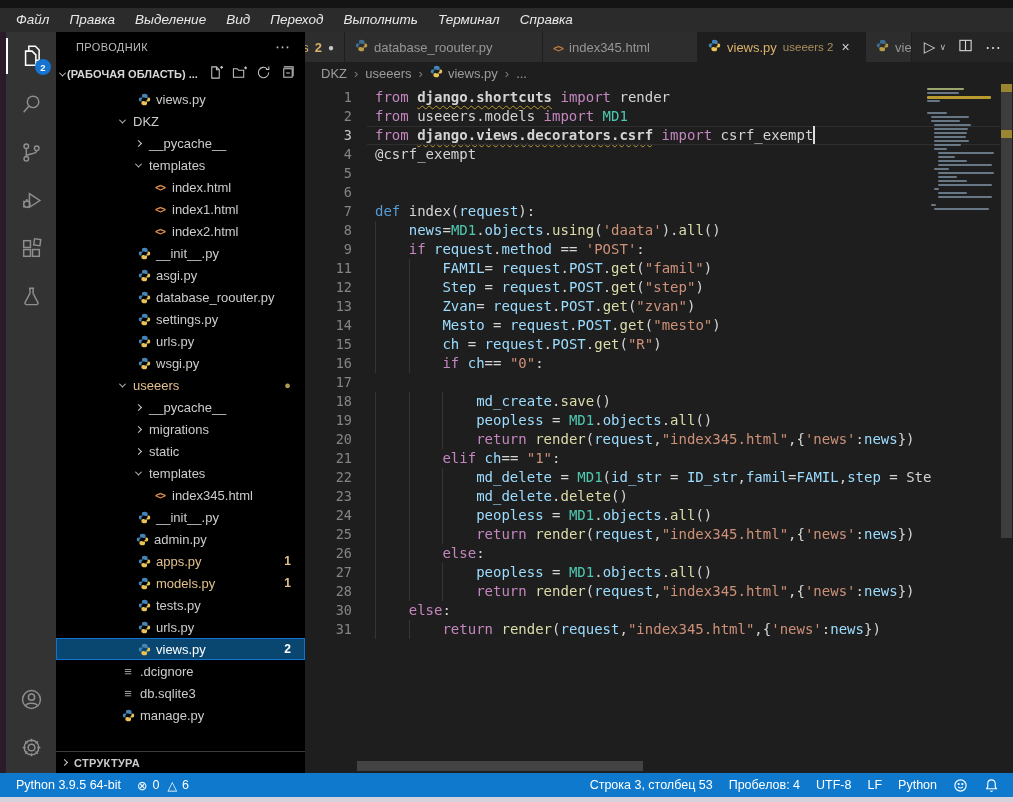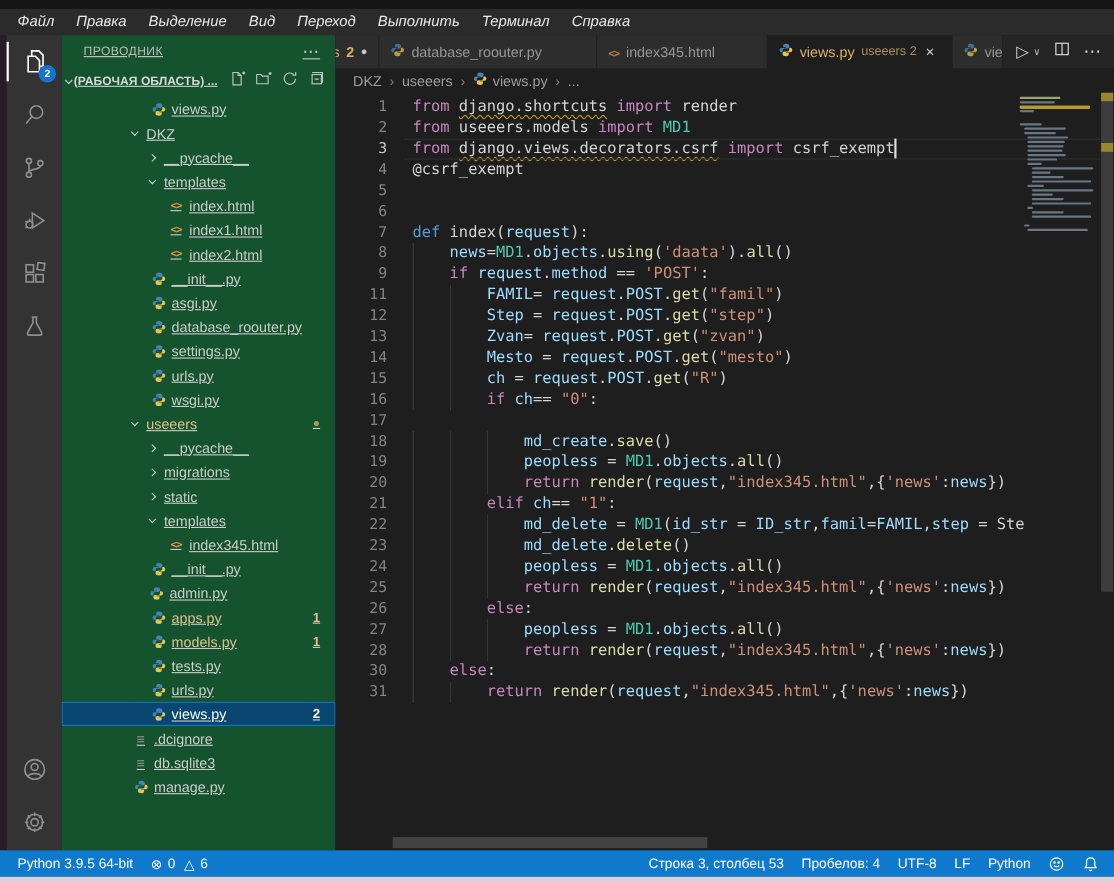--- a/index.html
+++ b/index.html
@@ -20,21 +20,21 @@
   .activitybar { width:50px; background:#333333; position:relative; flex:none; }
   .ab-item { width:50px; height:48px; display:flex; align-items:center; justify-content:center; position:relative; }
   .ab-item svg { stroke:#8f8f8f; fill:none; stroke-width:1.4; }
   .ab-item.active svg { stroke:#ffffff; }
   .ab-item.active::before { content:""; position:absolute; left:0; top:6px; bottom:6px; width:2px; background:#fff; }
   .ab-badge { position:absolute; right:5px; bottom:5px; min-width:16px; height:16px; border-radius:8px;
               background:#1673d1; color:#fff; font-size:9.5px; font-weight:bold; display:flex; align-items:center; justify-content:center; }
   .ab-bottom { position:absolute; bottom:2px; left:0; width:50px; }
 
   
-  .sidebar { width:249px; background:#14532d; flex:none; display:flex; flex-direction:column; position:relative;text-decoration:underline; }
+  .sidebar { width:249px; background:#000000; flex:none; display:flex; flex-direction:column; position:relative; }
   .sb-title { height:30px; display:flex; align-items:center; padding:0 14px 0 20px; }
   .sb-title .t { font-size:11px; letter-spacing:.4px; color:#bbbbbb; }
   .sb-title .more { margin-left:auto; color:#c5c5c5; font-size:15px; letter-spacing:1px; cursor:pointer; }
   .ws-row { height:24px; display:flex; align-items:center; padding:0 10px 0 4px; color:#d7d7d7; }
   .ws-row .lbl { font-weight:bold; font-size:11px; margin-left:2px; white-space:nowrap; overflow:hidden; }
   .ws-actions { margin-left:auto; display:flex; gap:9px; align-items:center; }
   .ws-actions svg { stroke:#c5c5c5; fill:none; stroke-width:1.1; cursor:pointer; }
   .chev { width:5px; height:5px; border-right:1.3px solid #cccccc; border-bottom:1.3px solid #cccccc; display:inline-block; flex:none; }
   .chev.open { transform:rotate(45deg) translate(-1px,-1px); }
   .chev.closed { transform:rotate(-45deg); }
@@ -73,21 +73,21 @@
   .breadcrumbs .sep { color:#7e7e7e; font-size:13px; }
   .breadcrumbs .crumb { cursor:pointer; display:flex; align-items:center; gap:5px; }
 
   .code { flex:1; position:relative; overflow:hidden; font-family:"DejaVu Sans Mono",monospace; font-size:14px; line-height:19px; padding-top:4px; }
   .cl { display:flex; height:19px; white-space:pre; }
   .ln { width:70px; padding-right:23px; text-align:right; color:#848484; flex:none; font-size:13.5px; }
   .cl.cur .ln { color:#c6c6c6; }
   .lc { white-space:pre; color:#d4d4d4; }
   .tok-kw { color:#c586c0; } .tok-def { color:#569cd6; } .tok-class { color:#4ec9b0; }
   .tok-fn { color:#dcdcaa; } .tok-var { color:#9cdcfe; } .tok-str { color:#ce9178; }
-  .tok-sq { color:#d4d4d4; text-decoration:underline wavy #b89a2e 1px; text-underline-offset:3px; }
+  .tok-sq { color:#d4d4d4; text-decoration:underline wavy #b89a2e 1px; text-underline-offset:3px;font-weight:bold; }
   .ws { display:inline-block; height:19px; vertical-align:top;
         background:repeating-linear-gradient(90deg,#353535 0 1px,transparent 1px 33.72px); }
   .curline { position:absolute; left:62px; right:13px; height:19px; border-top:1px solid #2f2f2f; border-bottom:1px solid #2f2f2f; pointer-events:none; }
   .cursor { position:absolute; width:2px; height:18px; background:#dddddd; }
 
   .minimap { position:absolute; top:4px; right:14px; width:72px; cursor:pointer; }
   .mm-line { border-radius:1px; }
   .vscroll { position:absolute; right:0; top:0; width:13px; height:100%; }
   .vthumb { position:absolute; left:1px; top:2px; width:11px; height:452px; background:rgba(121,121,121,.35); cursor:pointer; }
   .vmark { position:absolute; left:1px; width:11px; height:8px; background:#9a8530; }
@@ -409,20 +409,24 @@
         <div class="row" style="padding-left: 64px;">
           <span class="icon">
             <svg width="13" height="13" viewBox="0 0 16 16">
               <path fill="#4584b6" stroke="none" d="M7.9 1C5.6 1 4.9 2 4.9 3.2V5h3.3v.6H2.9C1.6 5.6 1 6.8 1 8.1s.6 2.4 1.9 2.4h1.4V8.6c0-1.3 1.1-2.3 2.4-2.3h3c1.2 0 2.1-.9 2.1-2.1V3.2C11.8 2 10.2 1 7.9 1z"></path>
               <path fill="#e9c353" stroke="none" transform="rotate(180 8 8)" d="M7.9 1C5.6 1 4.9 2 4.9 3.2V5h3.3v.6H2.9C1.6 5.6 1 6.8 1 8.1s.6 2.4 1.9 2.4h1.4V8.6c0-1.3 1.1-2.3 2.4-2.3h3c1.2 0 2.1-.9 2.1-2.1V3.2C11.8 2 10.2 1 7.9 1z"></path>
             </svg>
           </span>
           <span class="label">manage.py</span>
         </div>
       </div>
+    <div class="outline-row">
+      <span class="chev closed"></span>
+      <span class="t">СТРУКТУРА</span>
+    </div>
   </div>
 
   <div class="editor">
     <div class="tabbar" id="tabbar">
         <div class="tab modified" style="width: 40px; justify-content: flex-end;">
           <span class="fname">diiits</span>
           <span class="fname" style="font-weight: bold;">2</span>
           <span class="dirty">●</span>
         </div>
         <div class="tab" style="width: 198px;">

